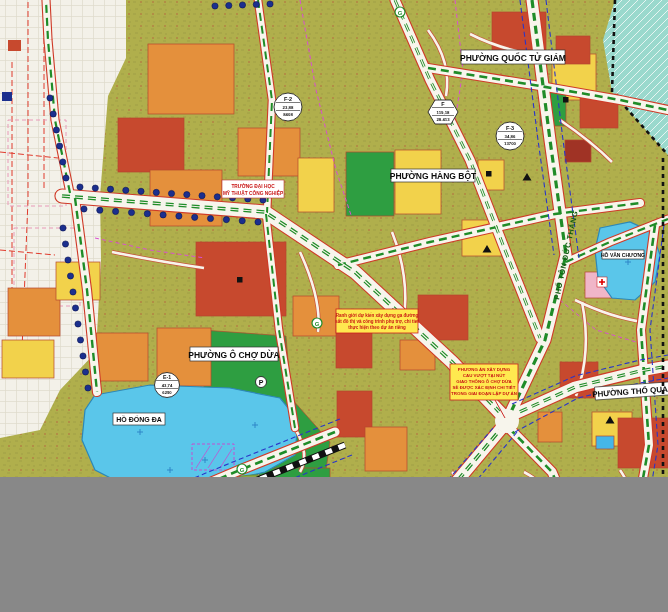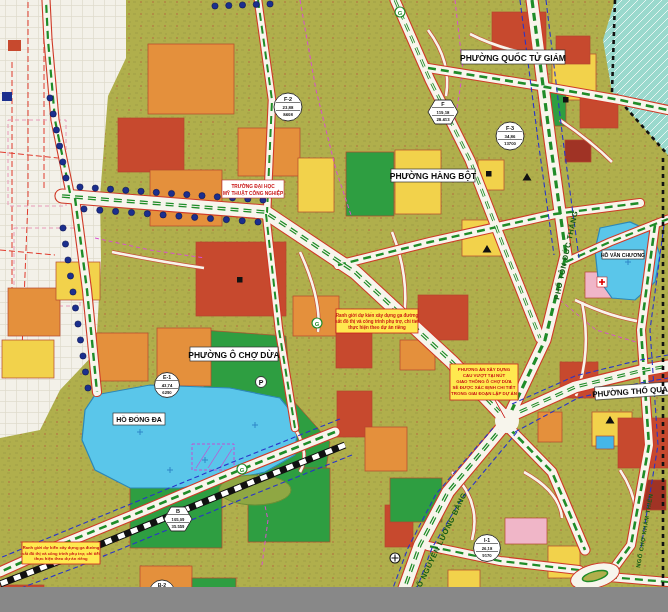--- a/index.html
+++ b/index.html
@@ -1,16 +1,16 @@
 <!DOCTYPE html>
 <html><head>
 <meta charset="utf-8">
 <style>
   html,body{margin:0;padding:0;background:#888;}
-  #stage{width:668px;height:587px;position:relative;overflow:hidden;font-family:"Liberation Sans",sans-serif;text-align:right;}
+  #stage{width:668px;height:477px;position:relative;overflow:hidden;font-family:"Liberation Sans",sans-serif;text-align:right;}
   svg{display:block;}
   text{font-family:"Liberation Sans",sans-serif;}
   
   .rc{fill:none;stroke:#cf3a28;stroke-linecap:round;stroke-linejoin:round;}
   .rw{fill:none;stroke:#f7f5ec;stroke-linecap:round;stroke-linejoin:round;}
   .rm{fill:none;stroke:#1f8c28;stroke-dasharray:8 5;stroke-linecap:butt;}
   .rmc{fill:none;stroke:#f7f5ec;}
   .thin-c{fill:none;stroke:#c8503a;stroke-width:4;}
   .thin-w{fill:none;stroke:#f7f5ec;stroke-width:2.6;}
   .bdash{fill:none;stroke:#2a35c8;stroke-width:1.1;stroke-dasharray:5 3;}

